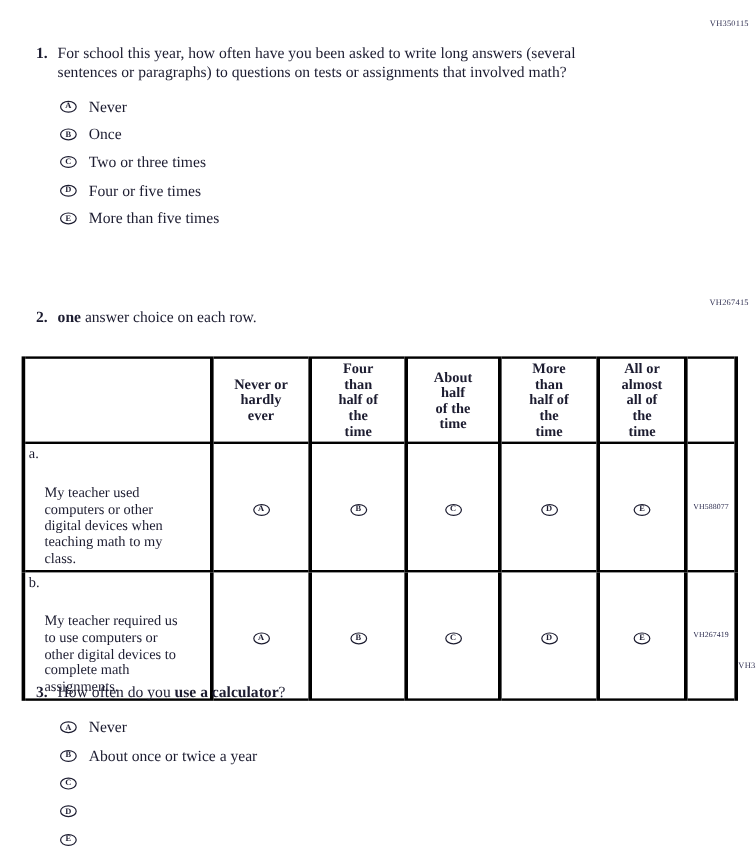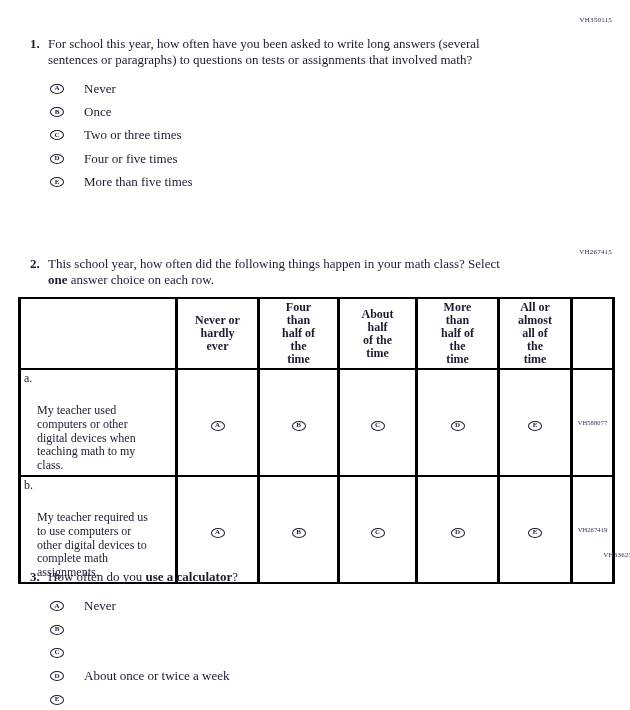--- a/index.html
+++ b/index.html
@@ -6,21 +6,21 @@
   html, body { background: #ffffff; }
   body {
     width: 630px; height: 710px;
     font-family: "Liberation Serif", "DejaVu Serif", serif;
     color: #1c1c30;
     position: relative;
     overflow: hidden;
   }
   .item-code {
     position: absolute;
-    left: 0; width: 612px;
+    left: 12px; width: 612px;
     text-align: right;
     font-size: 7px;
     letter-spacing: 0.2px;
     color: #2e2e50;
   }
   .question {
     position: absolute;
     left: 30px;
     width: 565px;
   }
@@ -56,21 +56,21 @@
     cursor: pointer;
     background: #fff;
   }
   .bubble .bubble-letter {
     font-size: 7px;
     line-height: 7px;
     font-weight: bold;
     color: #1c1c30;
   }
   .opt-label {
-    margin-left: 20px;
+    margin-left: 10px;
     font-size: 13px;
     text-align: center;
   }
   
   table.matrix {
     position: absolute;
     top: 297px; left: 18px;
     width: 594px;
     border-collapse: collapse;
     table-layout: fixed;
@@ -174,22 +174,21 @@
       <span class="opt-label">More than five times</span>
     </div>
   </div>
 </div>
 
 <div class="item-code" id="q2-code">VH267415</div>
 
 <div class="question" id="q2">
   <div class="q-row">
     <span class="q-num">2.</span>
-    <span class="q-text"><span>This school year, how often did the following things happen in your math class? Select
-</span><span class="bold-seg">one</span><span> answer choice on each row.</span></span>
+    <span class="q-text"><span class="bold-seg">one</span><span> answer choice on each row.</span></span>
   </div>
 </div>
 
 <table class="matrix">
   <colgroup>
     <col style="width:157px">
       <col style="width:82px">
       <col style="width:80px">
     <col style="width:78px">
       <col style="width:82px">
@@ -284,31 +283,31 @@
     <div class="opt">
       <span class="bubble">
           <span class="bubble-letter">A</span>
         </span>
       <span class="opt-label">Never</span>
     </div>
     <div class="opt">
       <span class="bubble">
           <span class="bubble-letter">B</span>
         </span>
+      <span class="opt-label">About once or twice a year</span>
     </div>
     <div class="opt">
       <span class="bubble">
           <span class="bubble-letter">C</span>
         </span>
     </div>
     <div class="opt">
       <span class="bubble">
           <span class="bubble-letter">D</span>
         </span>
-      <span class="opt-label">About once or twice a week</span>
     </div>
     <div class="opt">
       <span class="bubble">
           <span class="bubble-letter">E</span>
         </span>
     </div>
   </div>
 </div>
 
 </body></html>

